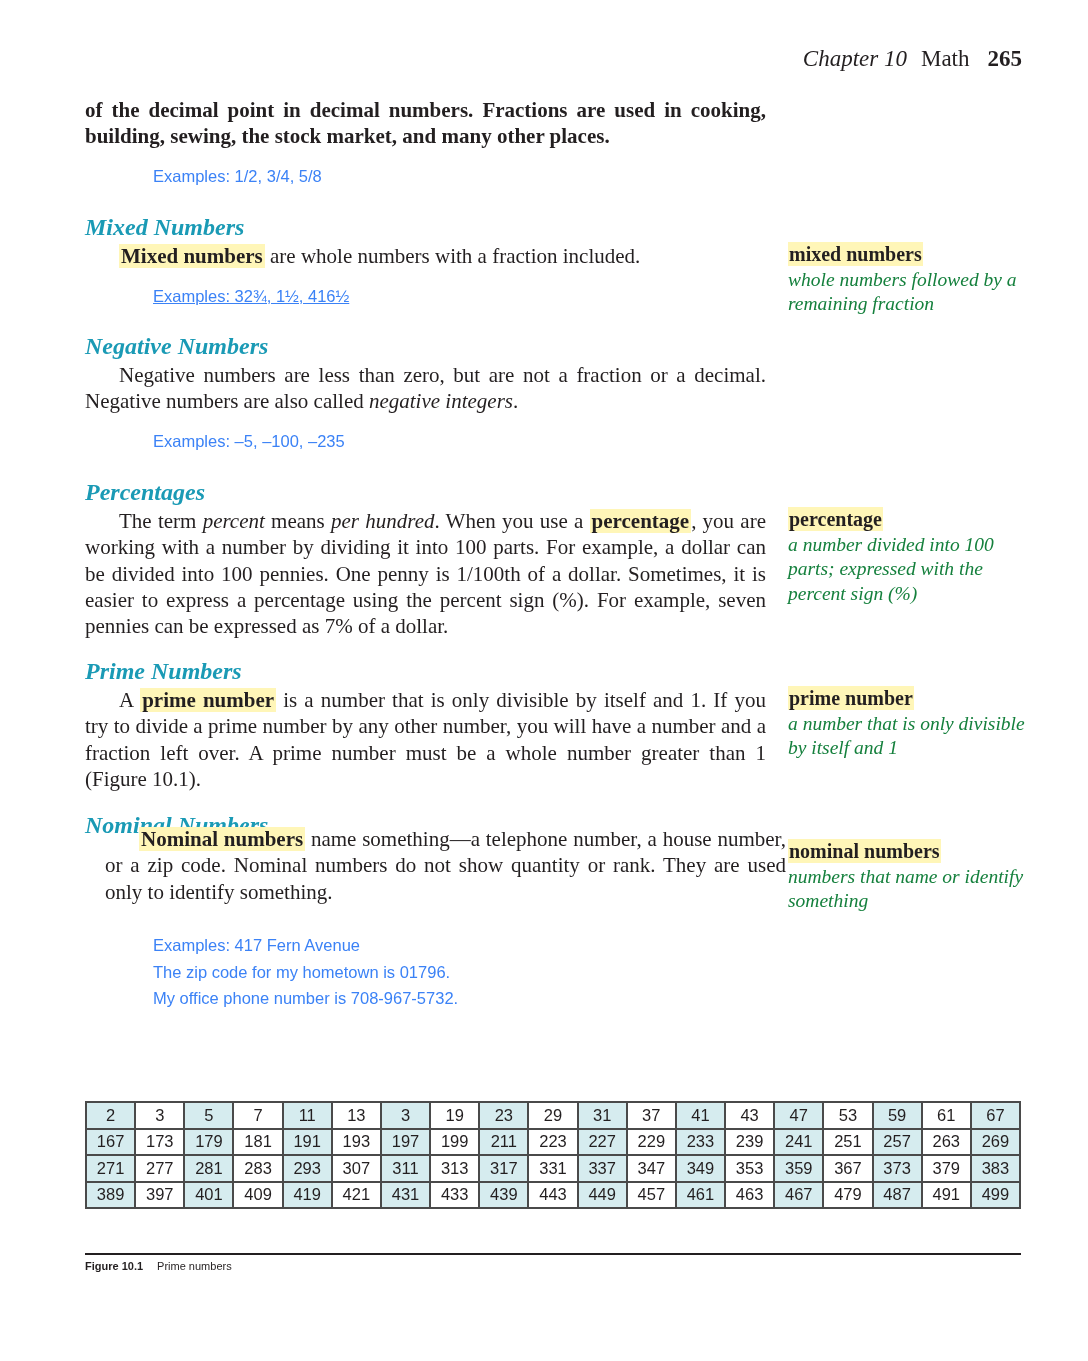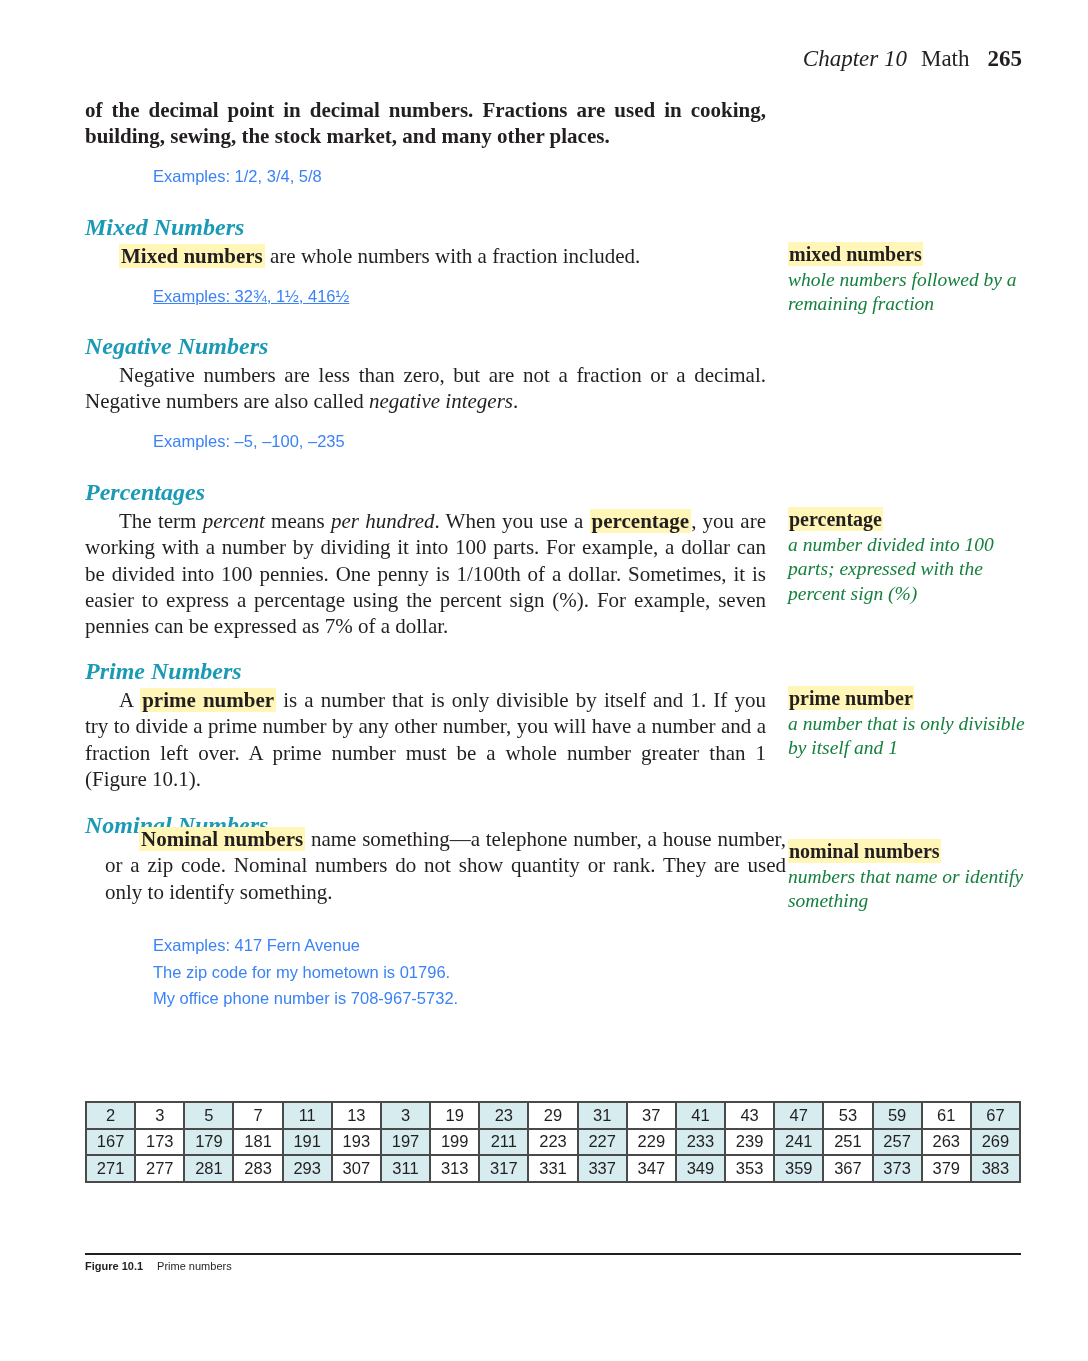--- a/index.html
+++ b/index.html
@@ -156,18 +156,39 @@
         <td class="shade">337</td>
         <td class="plain">347</td>
         <td class="shade">349</td>
         <td class="plain">353</td>
         <td class="shade">359</td>
         <td class="plain">367</td>
         <td class="shade">373</td>
         <td class="plain">379</td>
         <td class="shade">383</td>
       </tr>
+      <tr>
+        <td class="shade">389</td>
+        <td class="plain">397</td>
+        <td class="shade">401</td>
+        <td class="plain">409</td>
+        <td class="shade">419</td>
+        <td class="plain">421</td>
+        <td class="shade">431</td>
+        <td class="plain">433</td>
+        <td class="shade">439</td>
+        <td class="plain">443</td>
+        <td class="shade">449</td>
+        <td class="plain">457</td>
+        <td class="shade">461</td>
+        <td class="plain">463</td>
+        <td class="shade">467</td>
+        <td class="plain">479</td>
+        <td class="shade">487</td>
+        <td class="plain">491</td>
+        <td class="shade">499</td>
+      </tr>
     </tbody>
 </table>
 <div id="fig-rule"></div>
 <div id="fig-caption">
   <span class="fnum">Figure 10.1</span><span class="ftitle">Prime numbers</span>
 </div>
 
 </body></html>

